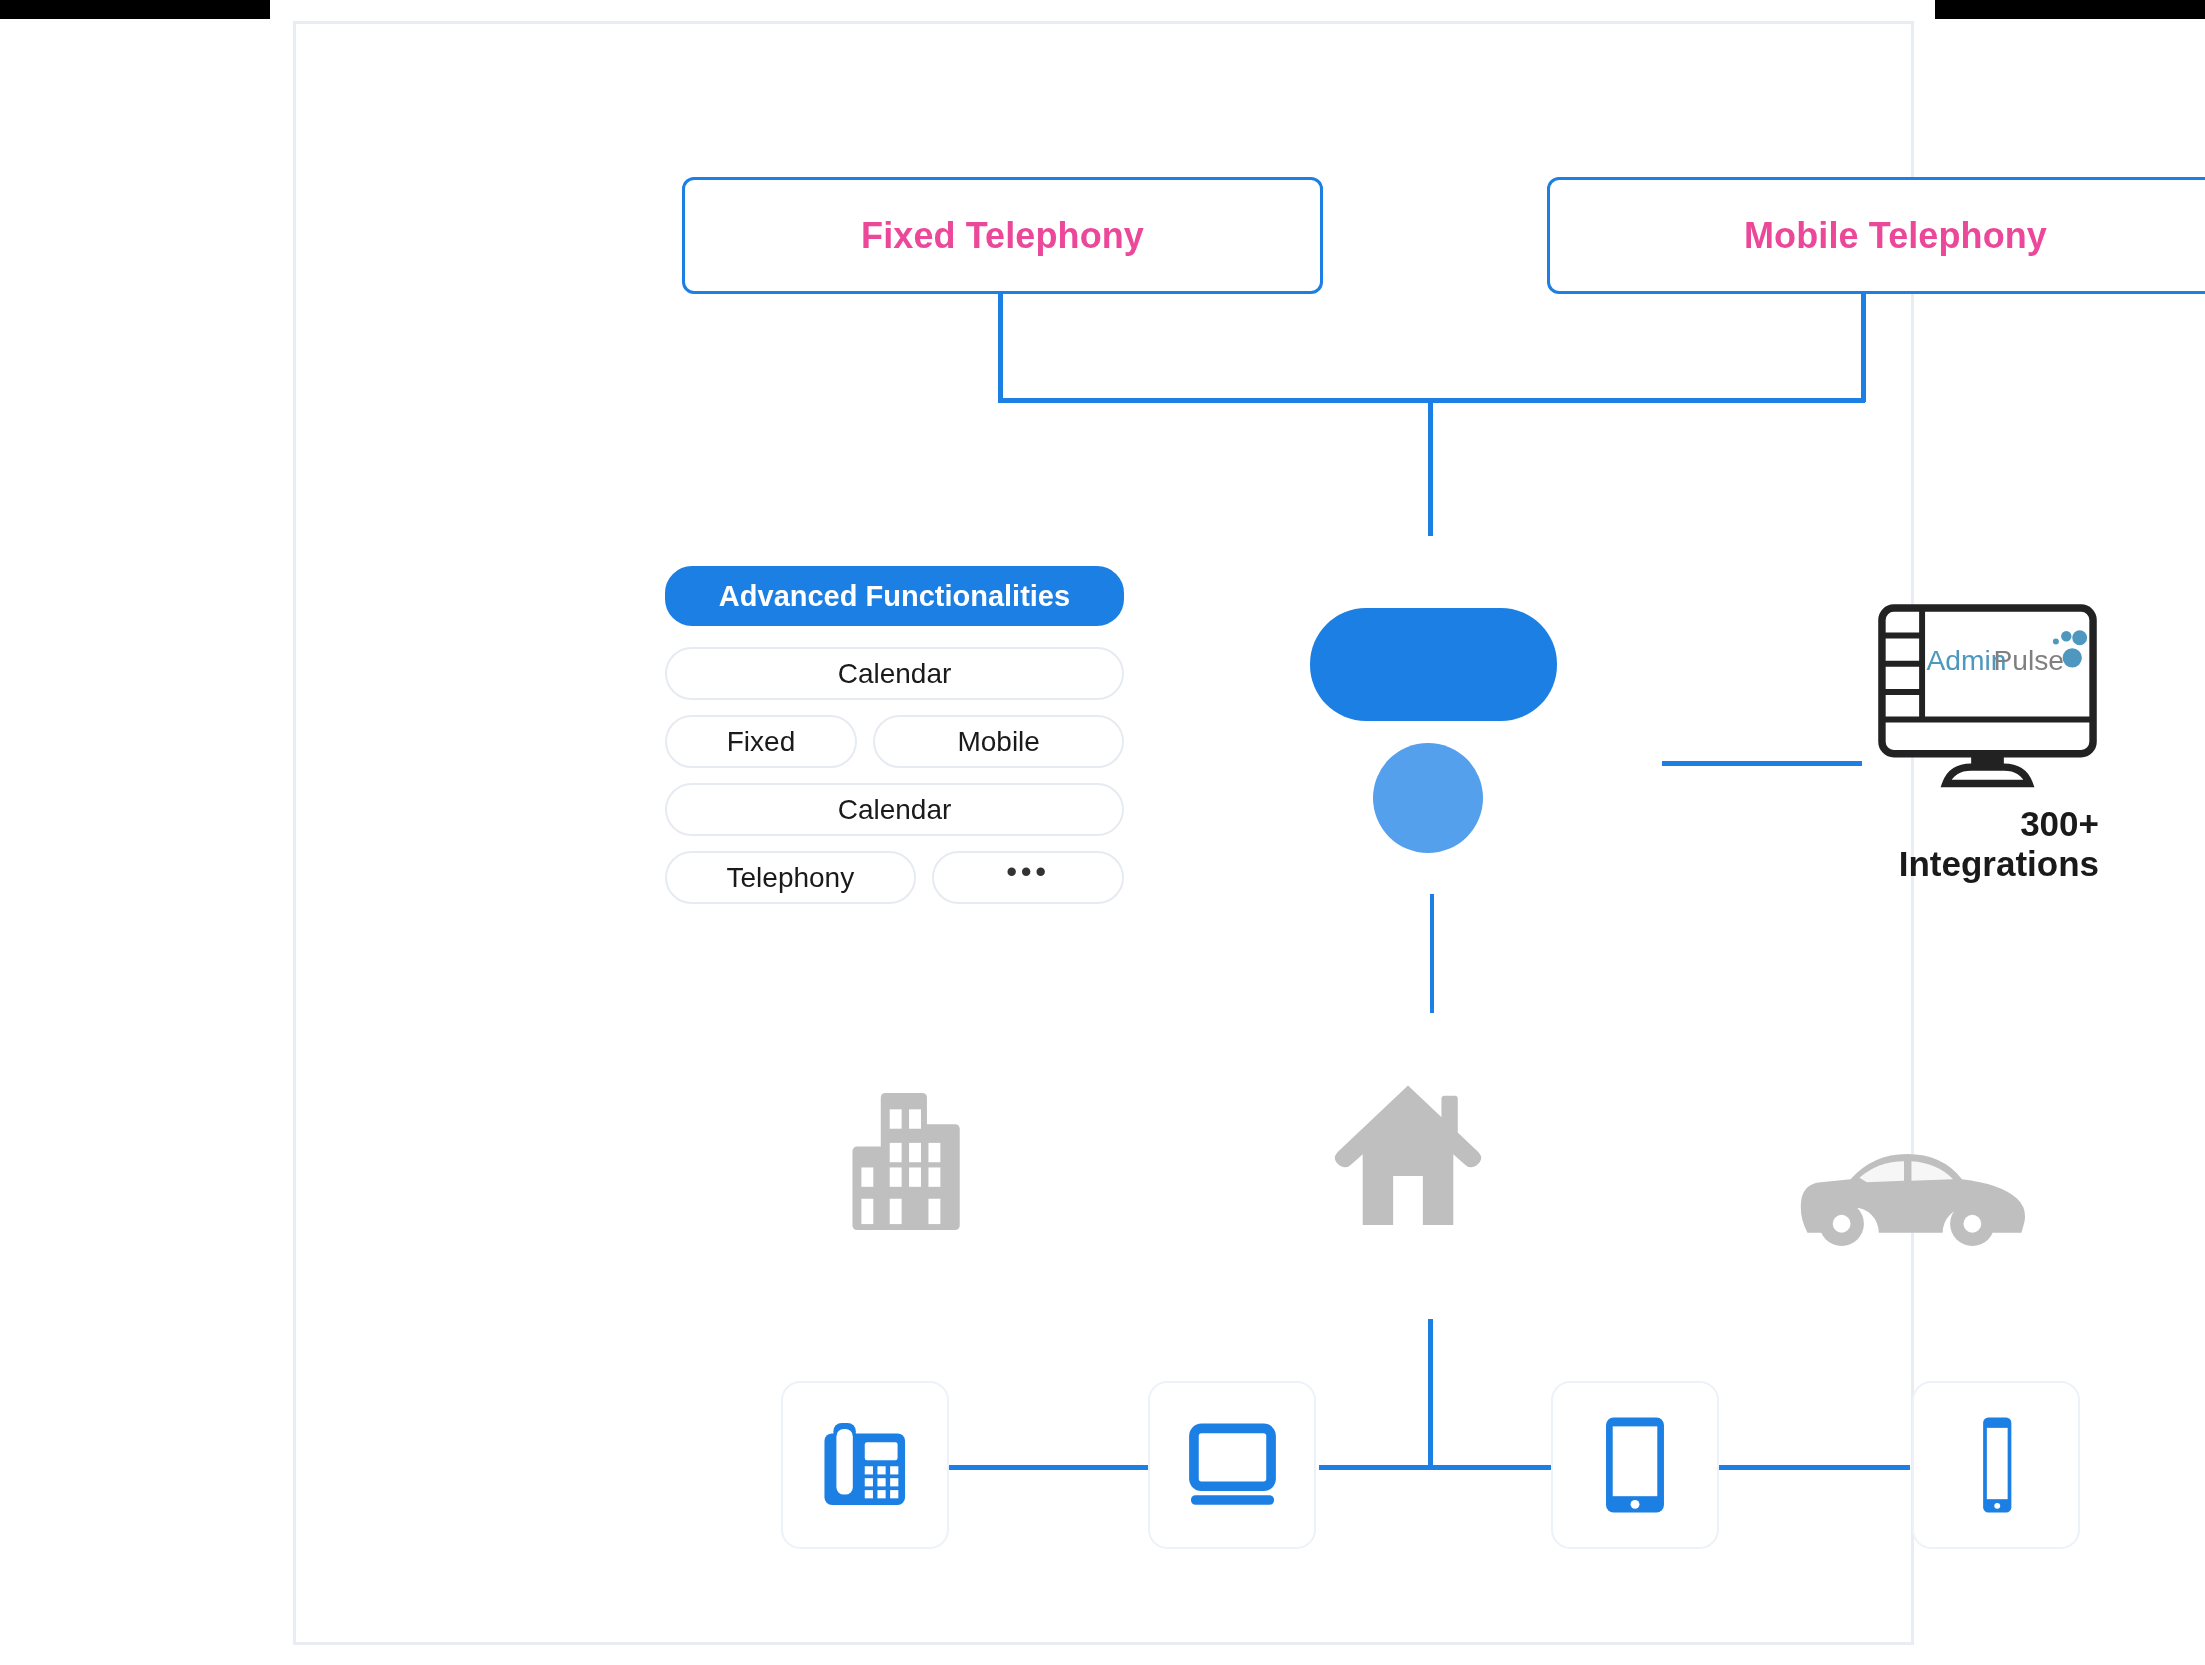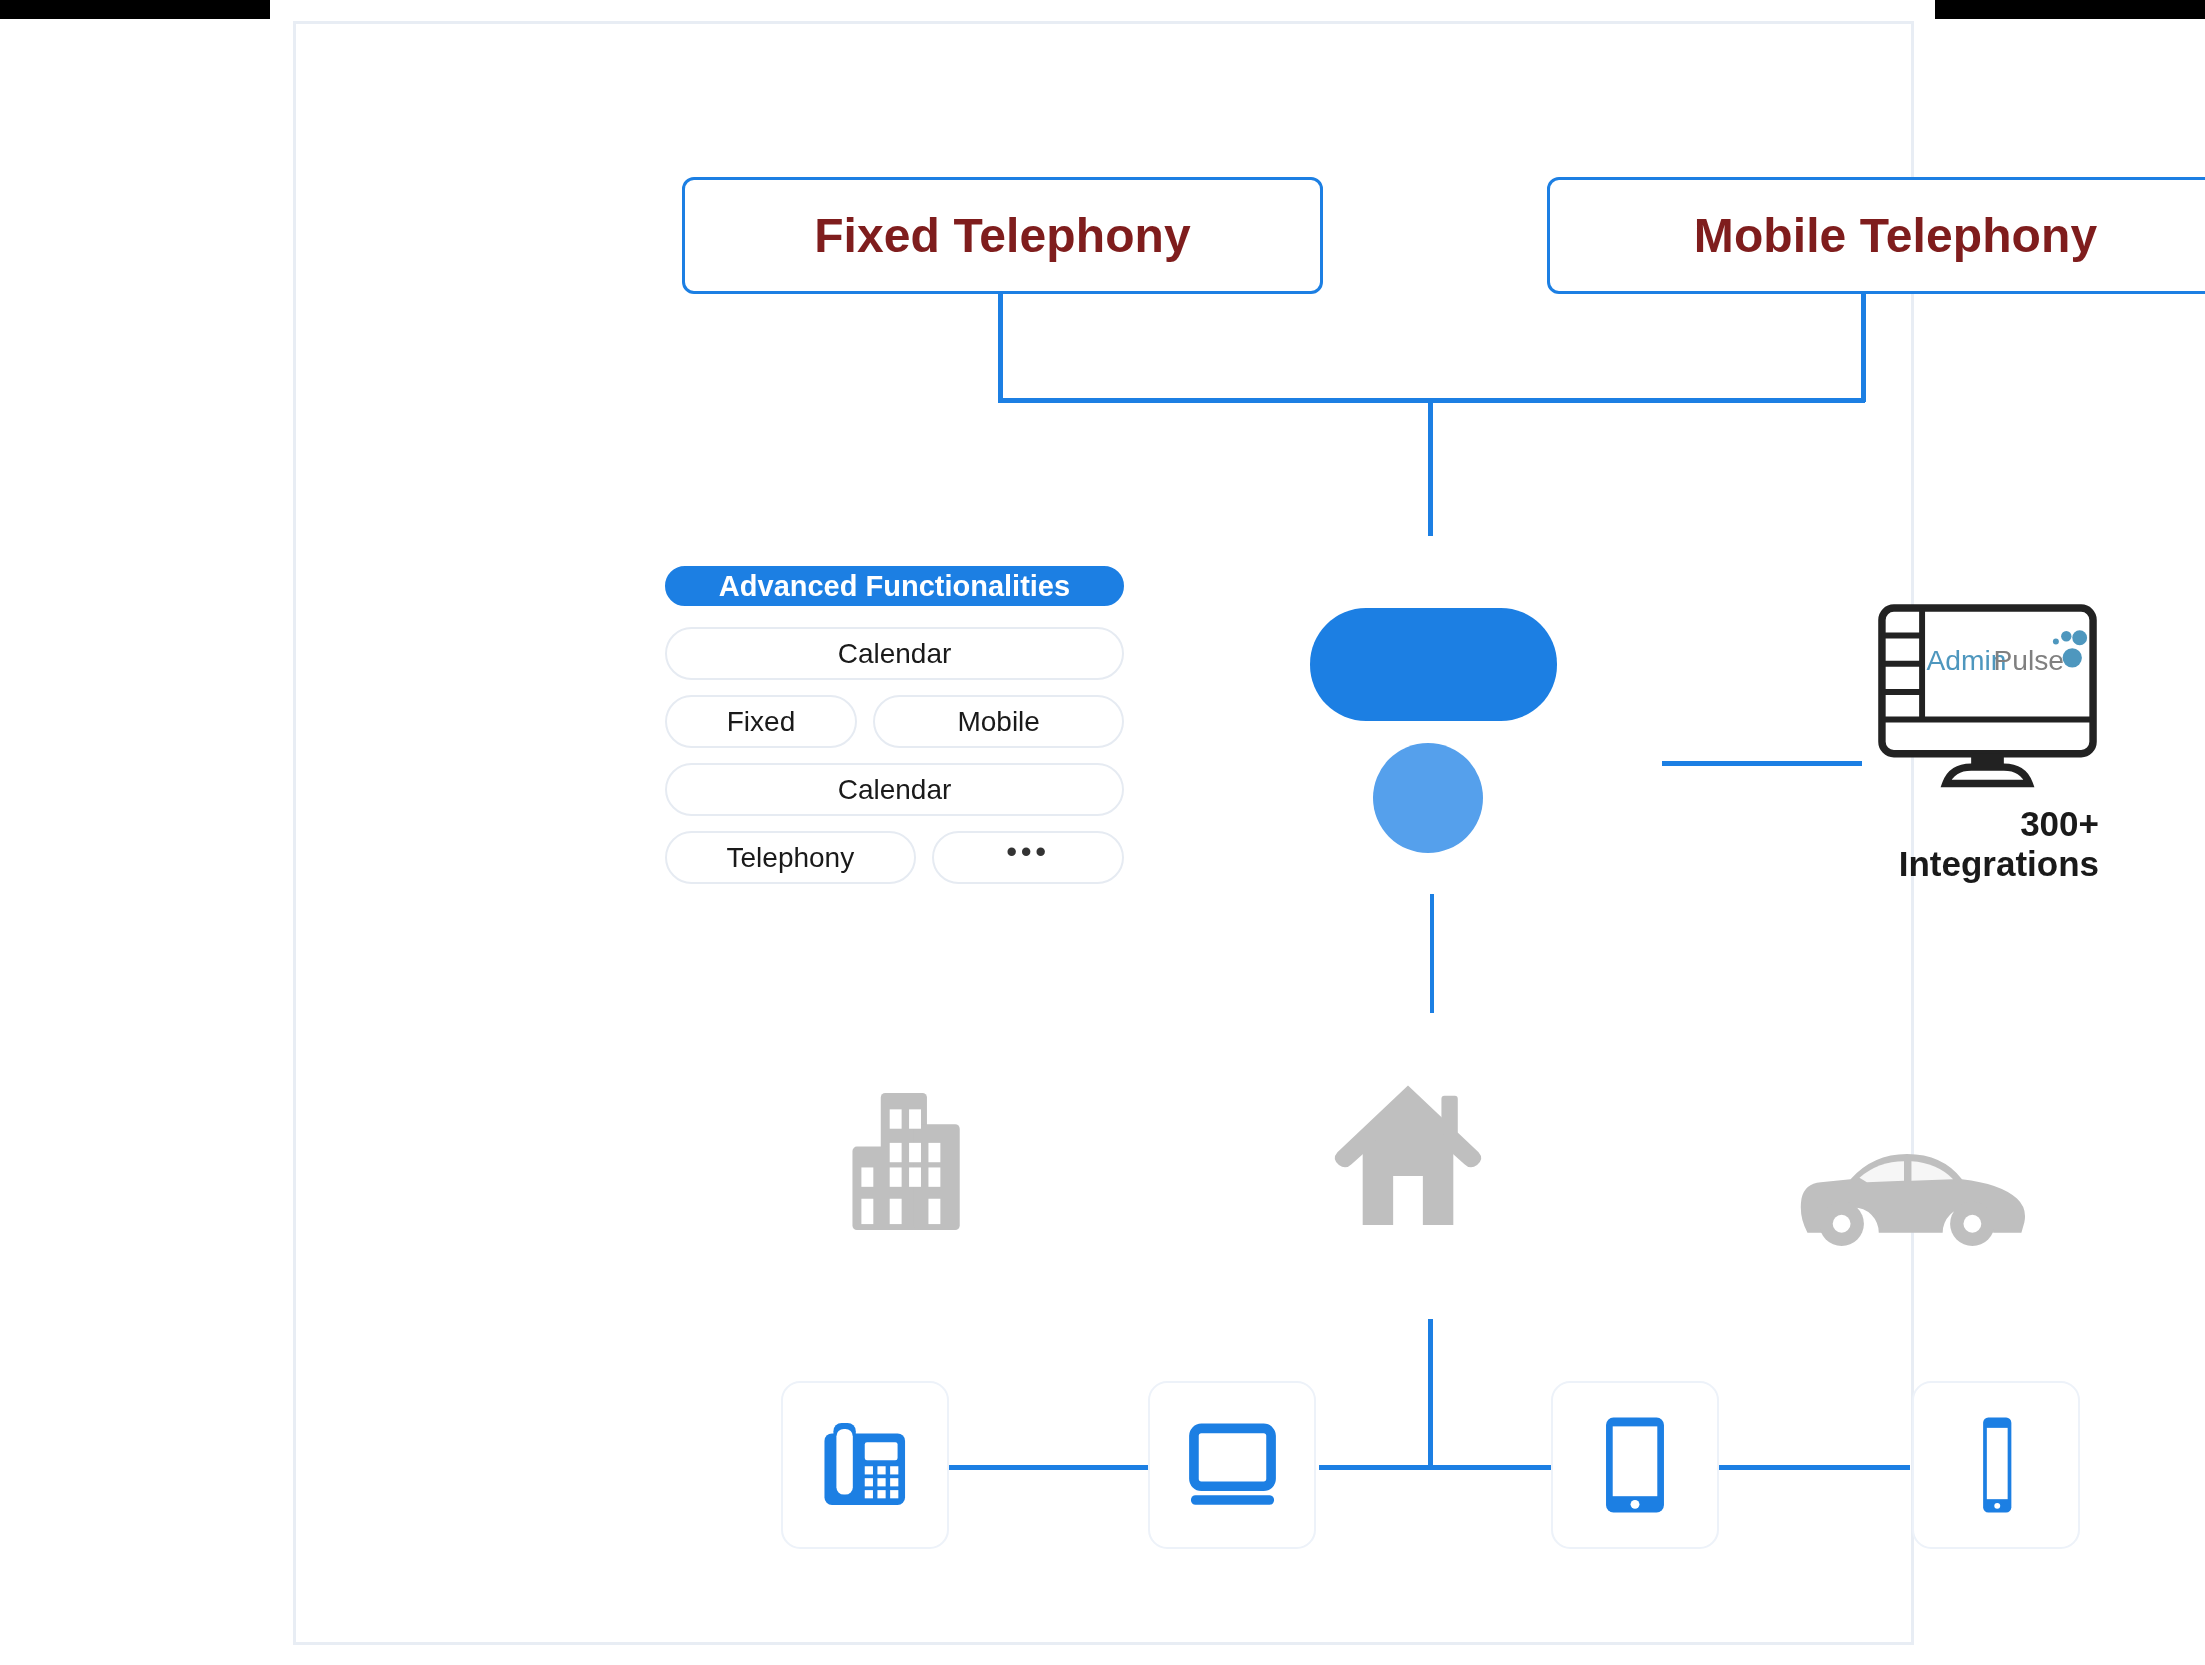--- a/index.html
+++ b/index.html
@@ -42,23 +42,23 @@
     position: absolute;
     box-sizing: border-box;
     border: 3.7px solid #1C7FE3;
     border-radius: 12px;
     background: #ffffff;
     display: flex;
     align-items: center;
     justify-content: center;
   }
   .telephony-box .label {
-    font-size: 48px;
+    font-size: 36px;
     font-weight: bold;
-    color: #7f1d1d;
+    color: #ec4899;
     letter-spacing: 0.1px;
   }
   #box-fixed  { left: 386px;  top: 153px; width: 641px; height: 117px; }
   #box-mobile { left: 1251px; top: 153px; width: 697px; height: 117px; }
 
   
   .conn {
     position: absolute;
     background: #1C7FE3;
   }
@@ -129,21 +129,21 @@
     font-size: 28px;
     color: #1A1A1A;
     flex: 1;
   }
   .pill.header {
     background: #1C7FE3;
     border-color: #1C7FE3;
     color: #ffffff;
     font-weight: bold;
     font-size: 29px;
-    height: 40px;
+    height: 60px;
     margin-bottom: 21px;
   }
   .pill.narrow { flex: 0 0 192px; }
   .pill.dots { flex: 0 0 192px; font-size: 31px; letter-spacing: 3.7px; color: #333; padding-bottom: 10.4px; }
 
   
   #integrations-block {
     position: absolute;
     left: 1573px;
     top: 578px;

